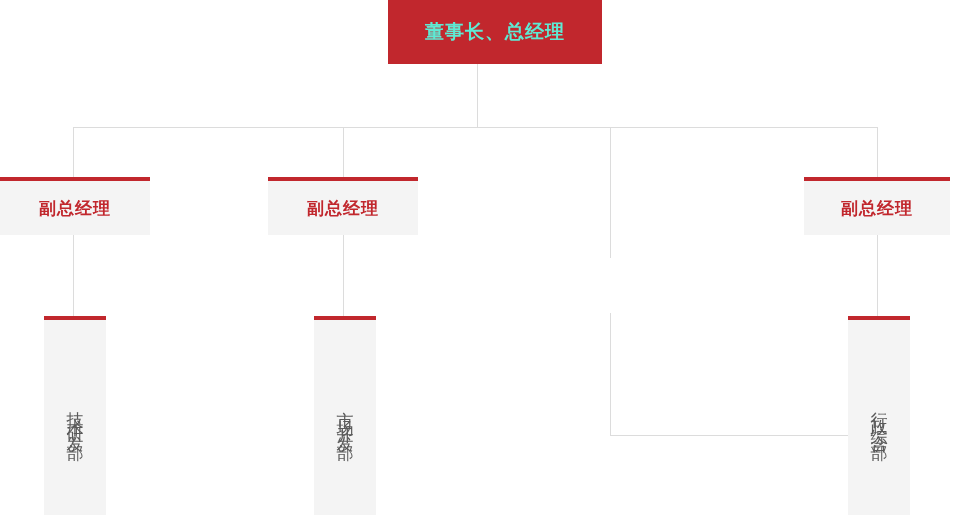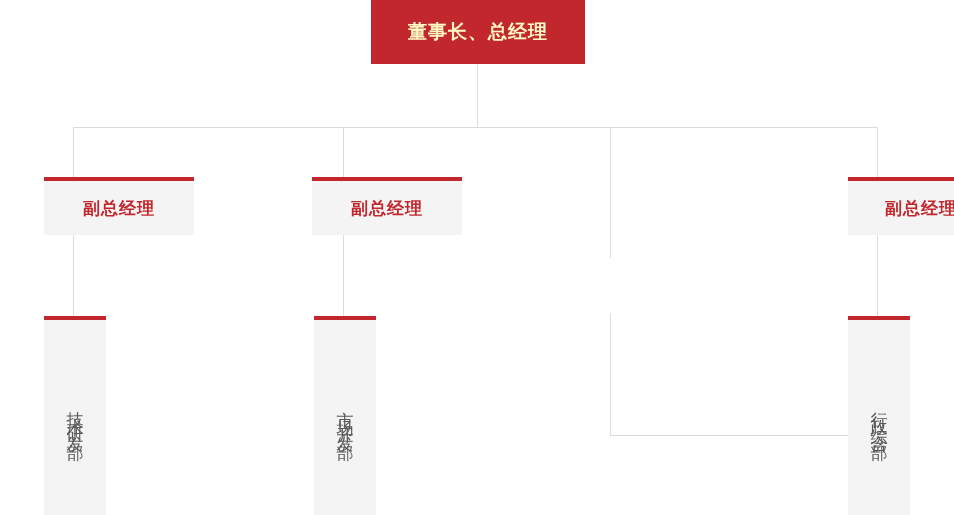--- a/index.html
+++ b/index.html
@@ -17,26 +17,26 @@
   }
   .line {
     position: absolute;
     background: #dcdcdc;
   }
   .line.v { width: 1px; }
   .line.h { height: 1px; }
 
   .node-root {
     position: absolute;
-    left: 371px;
+    left: 388px;
     top: 0;
     width: 214px;
     height: 64px;
     background: #c1272d;
-    color: #fef9c3;
+    color: #5eead4;
     font-size: 19px;
     font-weight: bold;
     letter-spacing: 1px;
     display: flex;
     align-items: center;
     justify-content: center;
     box-sizing: border-box;
   }
   .node-l2 {
     position: absolute;
@@ -44,21 +44,20 @@
     background: #f4f4f4;
     border-top: 4px solid #c1272d;
     color: #c1272d;
     font-size: 17px;
     font-weight: bold;
     letter-spacing: 1px;
     display: flex;
     align-items: center;
     justify-content: center;
     box-sizing: border-box;
-    margin-left: 44px;
   }
   .node-dept {
     position: absolute;
     top: 316px;
     width: 62px;
     height: 199px;
     background: #f4f4f4;
     border-top: 4px solid #c1272d;
     color: #595959;
     font-size: 17px;

